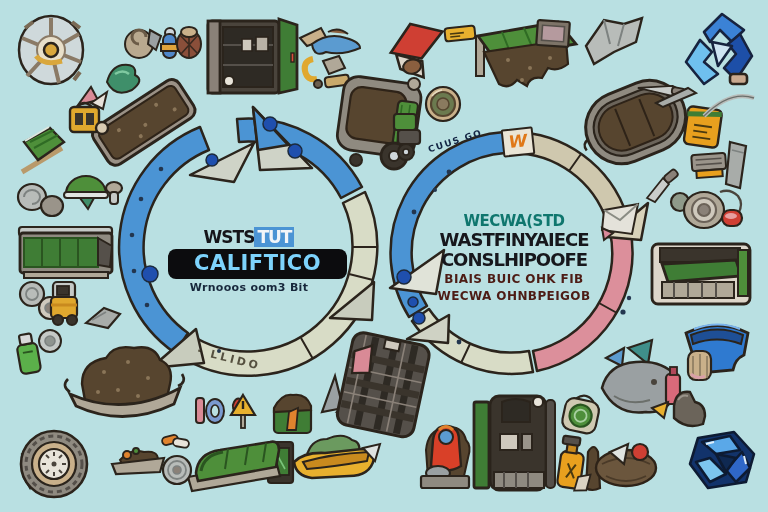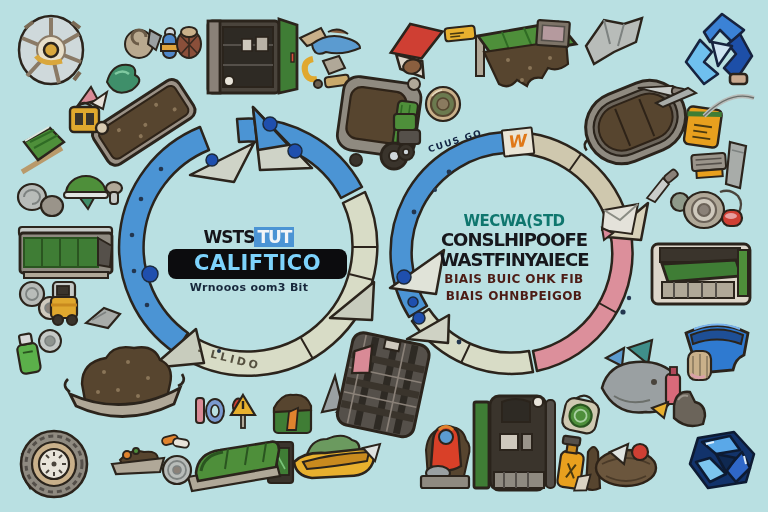--- a/index.html
+++ b/index.html
@@ -84,24 +84,24 @@
     </g>
   </svg>
 
   <div id="ctr-left" class="ctr">
     <div class="l1"><span>WSTS</span><span class="hl">TUT</span></div>
     <div><span class="banner">CALIFTICO</span></div>
     <div class="sub">Wrnooos oom3 Bit</div>
   </div>
   <div id="ctr-right" class="ctr">
     <div class="r1">WECWA(STD</div>
+    <div class="r2">WASTFINYAIECE</div>
     <div class="r2">CONSLHIPOOFE</div>
-    <div class="r2">WASTFINYAIECE</div>
     <div class="r4">BIAIS BUIC OHK  FIB</div>
-    <div class="r4">BIAIS OHNBPEIGOB</div>
+    <div class="r4">WECWA OHNBPEIGOB</div>
   </div>
   <div id="lbl-llido" class="arc-label">· LLIDO</div>
   <div id="lbl-cuus" class="arc-label">CUUS GO</div>
   <div id="chip-w">W</div>
 
   <div class="it" style="left:16px;top:14px;width:70px;height:72px;z-index:2">
     <svg viewBox="0 0 70 72">
         <g stroke="#2b241c" stroke-width="2.5">
       <ellipse cx="35" cy="36" rx="32" ry="34" fill="#cfd9db"></ellipse>
       <g stroke="#8a7a66" stroke-width="4">

